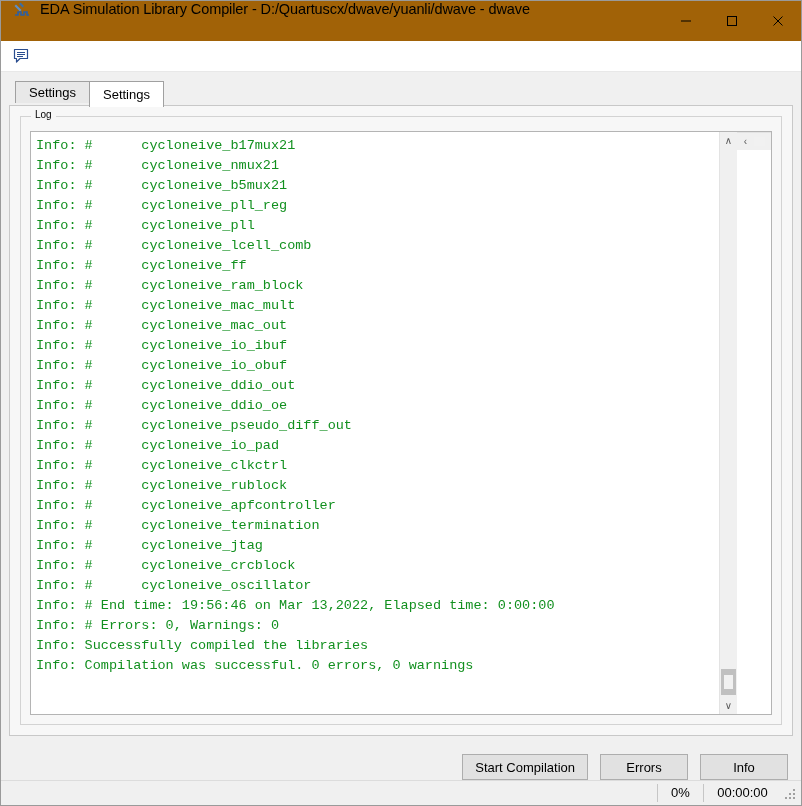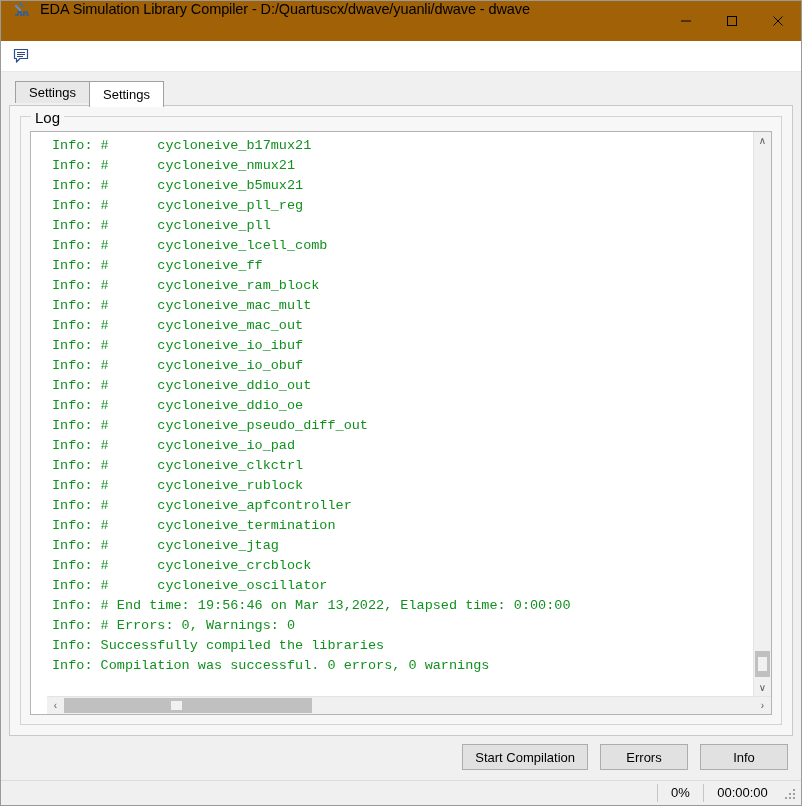--- a/index.html
+++ b/index.html
@@ -155,37 +155,36 @@
     bottom: 10px;
     border: 1px solid #d3d3d3;
     box-sizing: border-box;
   }
   .groupbox-label {
     position: absolute;
     top: -8px;
     left: 10px;
     background: #f7f7f7;
     padding: 0 4px;
-    font-size: 15px;
+    font-size: 10px;
     color: #000;
   }
 
   
   .logwrap {
     position: absolute;
     left: 9px;
     right: 9px;
     top: 14px;
     bottom: 9px;
     border: 1px solid #b4b4b4;
     background: #ffffff;
     box-sizing: border-box;
     display: flex;
-    flex-direction: column;
-    padding-left: 16px;
+    flex-direction: row;
   }
   .log-inner {
     flex: 1 1 auto;
     display: flex;
     min-height: 0;
   }
   .log-text {
     flex: 1 1 auto;
     overflow: hidden;
     background: #ffffff;
@@ -280,21 +279,21 @@
     color: #5a5a5a;
     line-height: 1;
   }
 
   
   .buttonrow {
     flex: none;
     height: 36px;
     background: #f0f0f0;
     display: flex;
-    align-items: flex-start;
+    align-items: flex-end;
     justify-content: flex-end;
     padding-right: 13px;
     gap: 12px;
     margin-left: 36px;
   }
   .dlg-btn {
     min-width: 88px;
     height: 26px;
     background: #e1e1e1;
     border: 1px solid #adadad;

